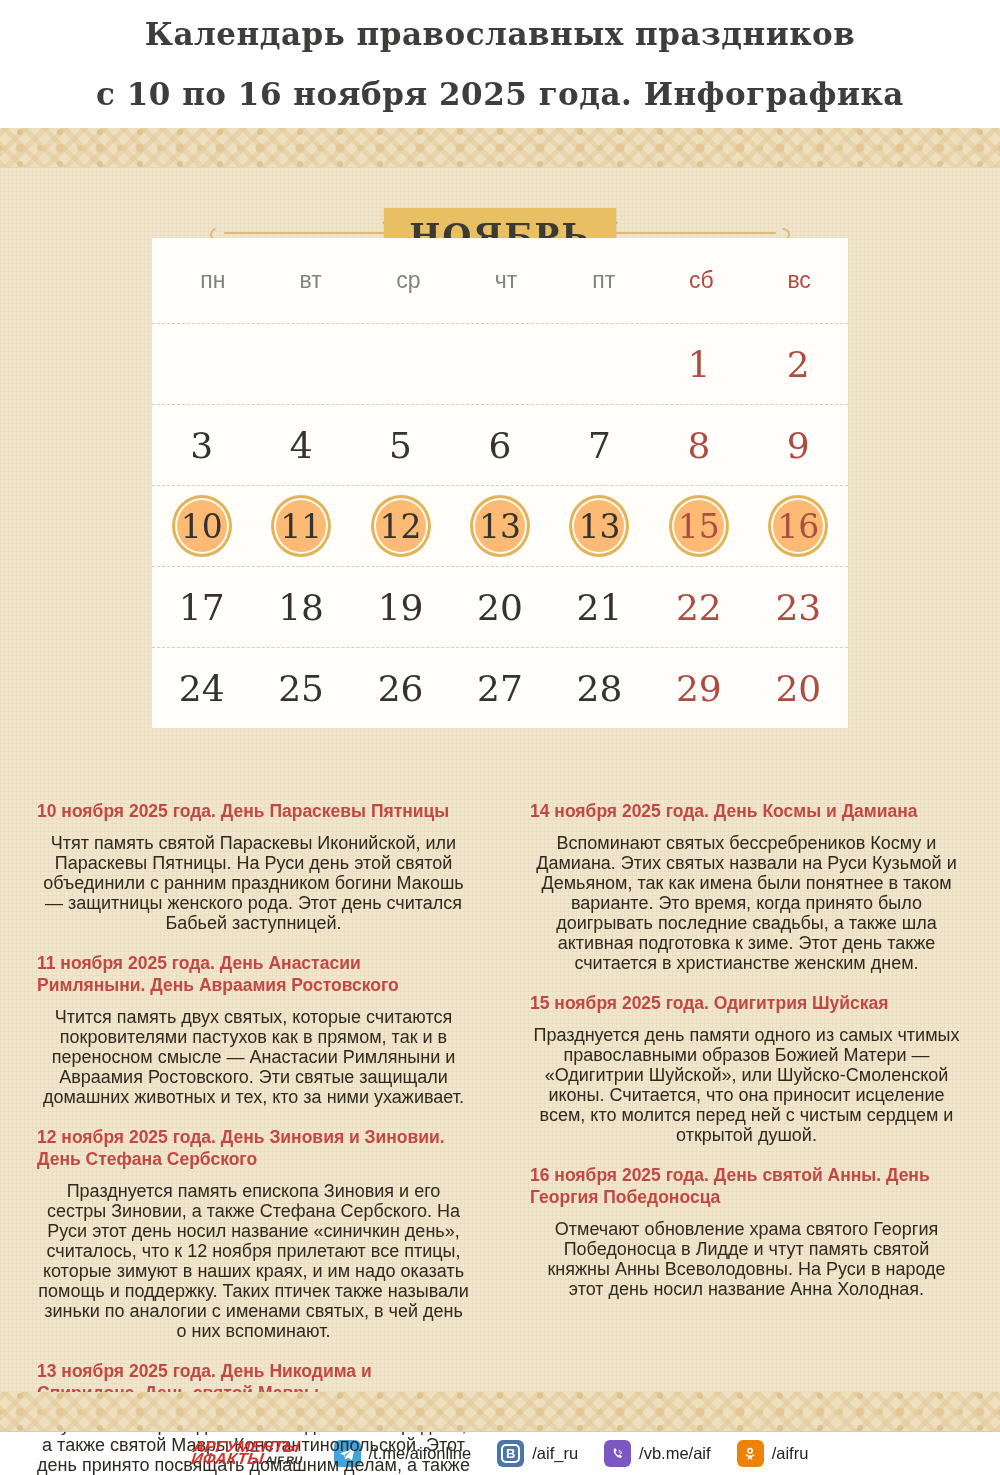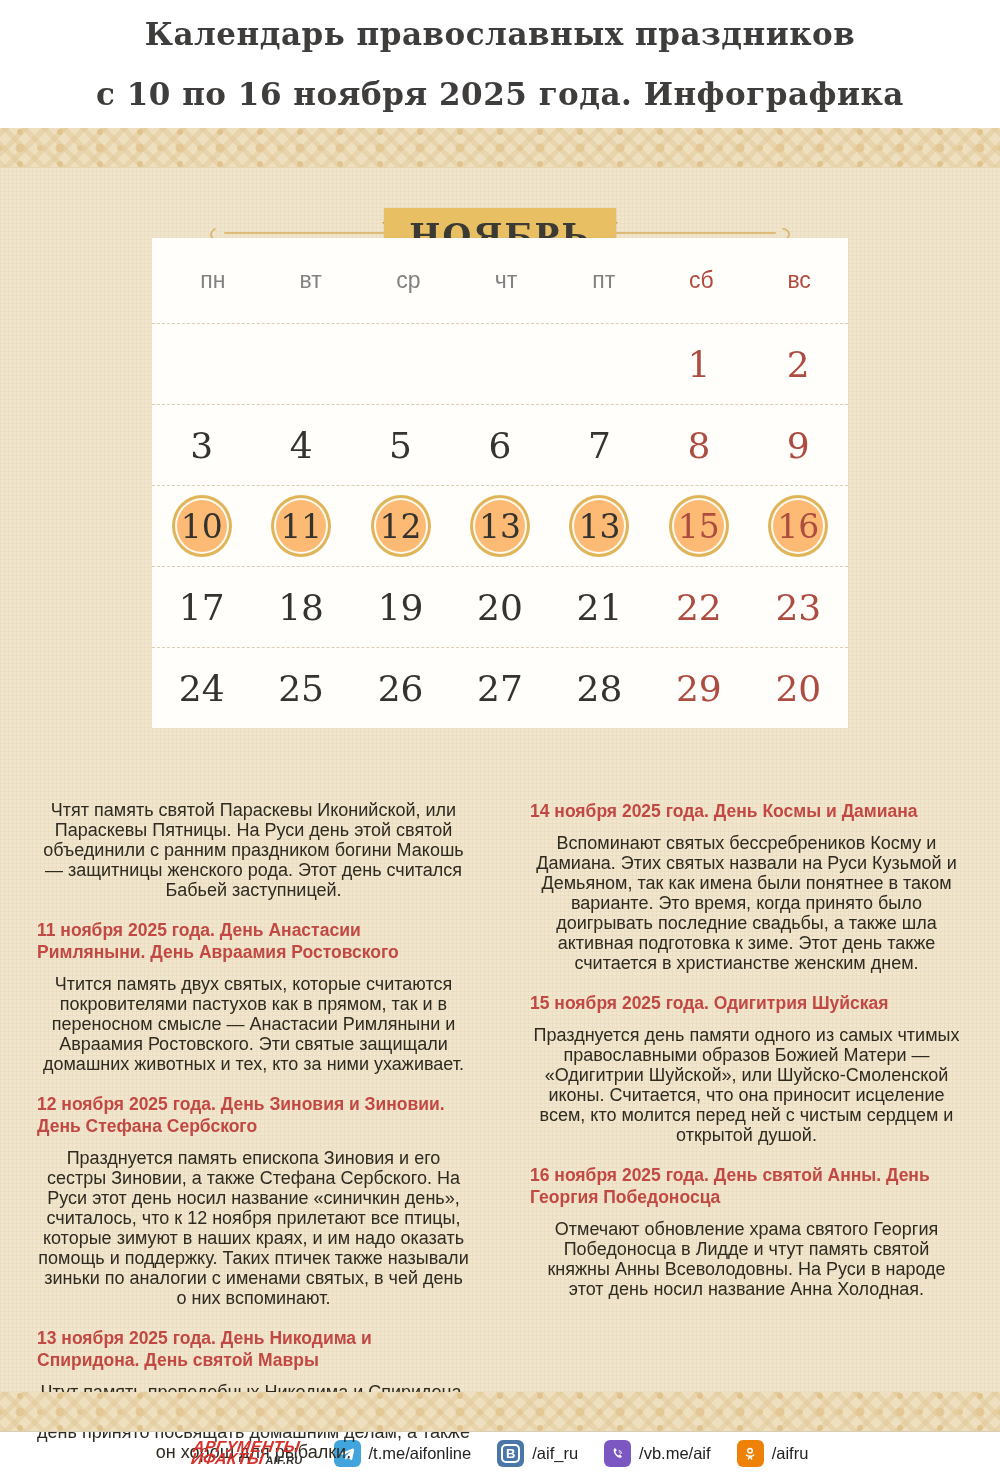--- a/index.html
+++ b/index.html
@@ -222,20 +222,21 @@
         <div class="cell">27</div>
         <div class="cell">28</div>
         <div class="cell">29</div>
         <div class="cell">20</div>
       </div>
     </div>
 
     <div class="articles">
       <div class="col">
         <div class="entry">
+          <h3>10 ноября 2025 года. День Параскевы Пятницы</h3>
           <p>Чтят память святой Параскевы Иконийской, или Параскевы Пятницы. На Руси день этой святой объединили с ранним праздником богини Макошь — защитницы женского рода. Этот день считался Бабьей заступницей.</p>
         </div>
         <div class="entry">
           <h3>11 ноября 2025 года. День Анастасии Римляныни. День Авраамия Ростовского</h3>
           <p>Чтится память двух святых, которые считаются покровителями пастухов как в прямом, так и в переносном смысле — Анастасии Римляныни и Авраамия Ростовского. Эти святые защищали домашних животных и тех, кто за ними ухаживает.</p>
         </div>
         <div class="entry">
           <h3>12 ноября 2025 года. День Зиновия и Зиновии. День Стефана Сербского</h3>
           <p>Празднуется память епископа Зиновия и его сестры Зиновии, а также Стефана Сербского. На Руси этот день носил название «синичкин день», считалось, что к 12 ноября прилетают все птицы, которые зимуют в наших краях, и им надо оказать помощь и поддержку. Таких птичек также называли зиньки по аналогии с именами святых, в чей день о них вспоминают.</p>
         </div>

